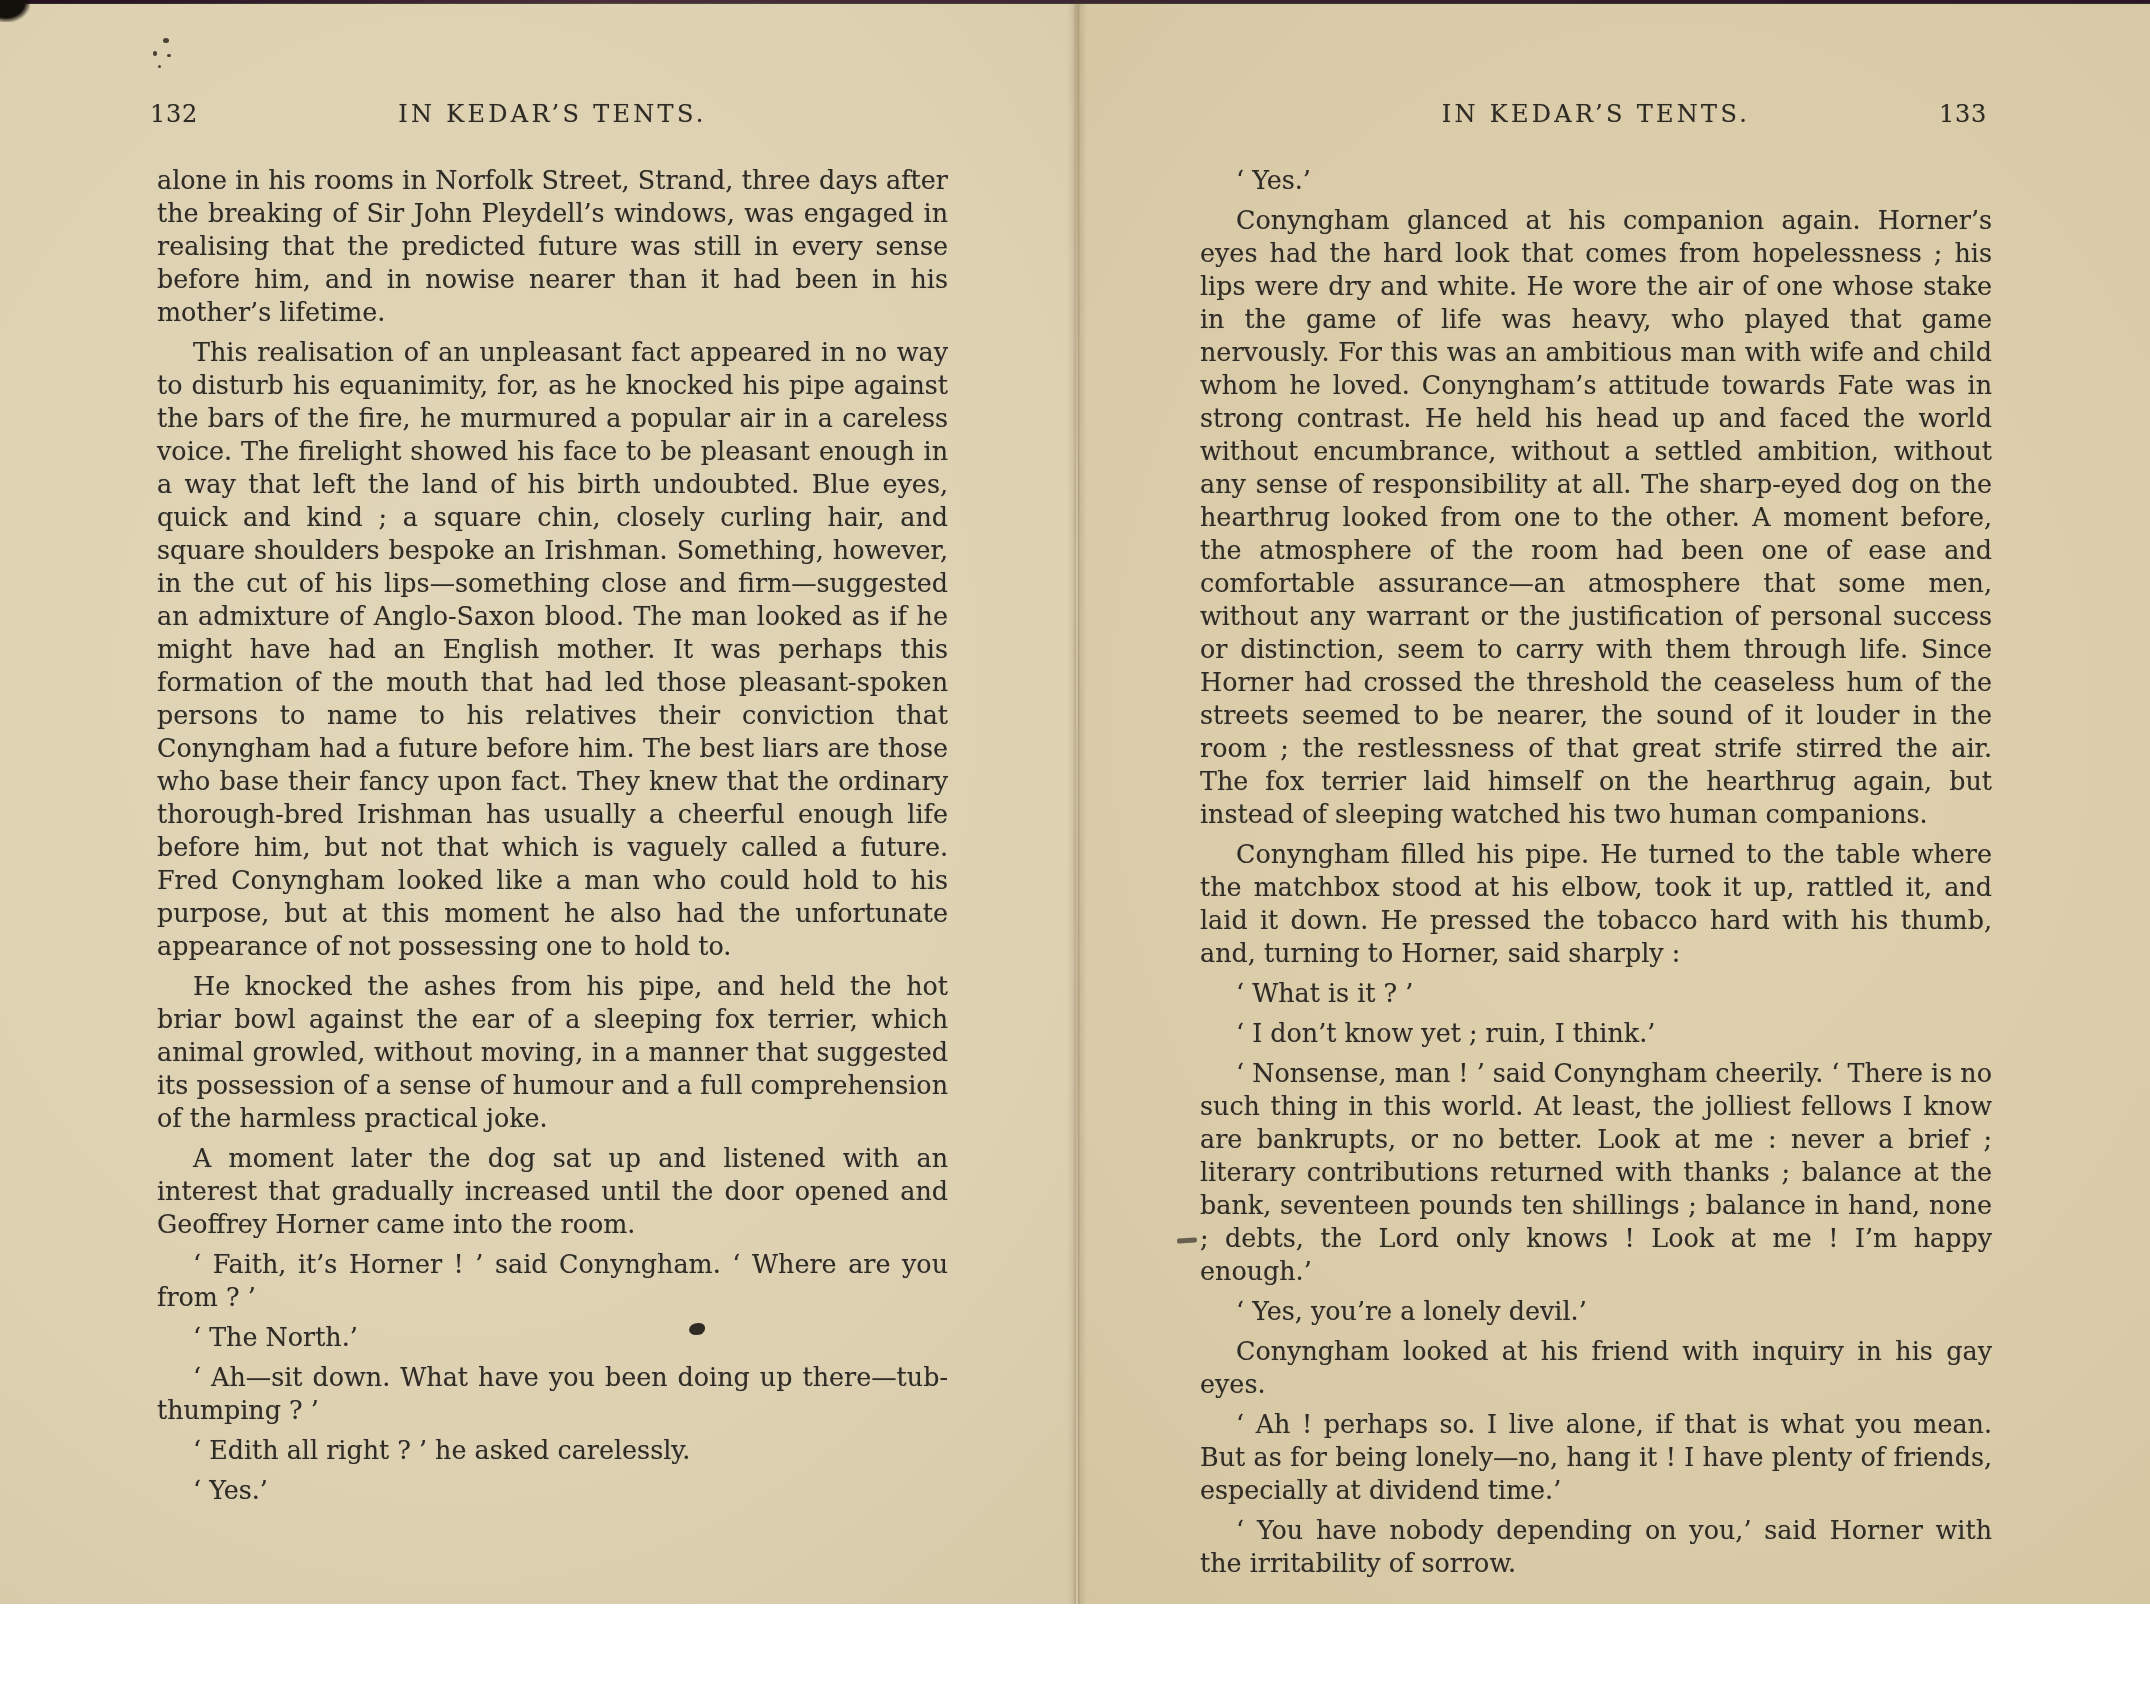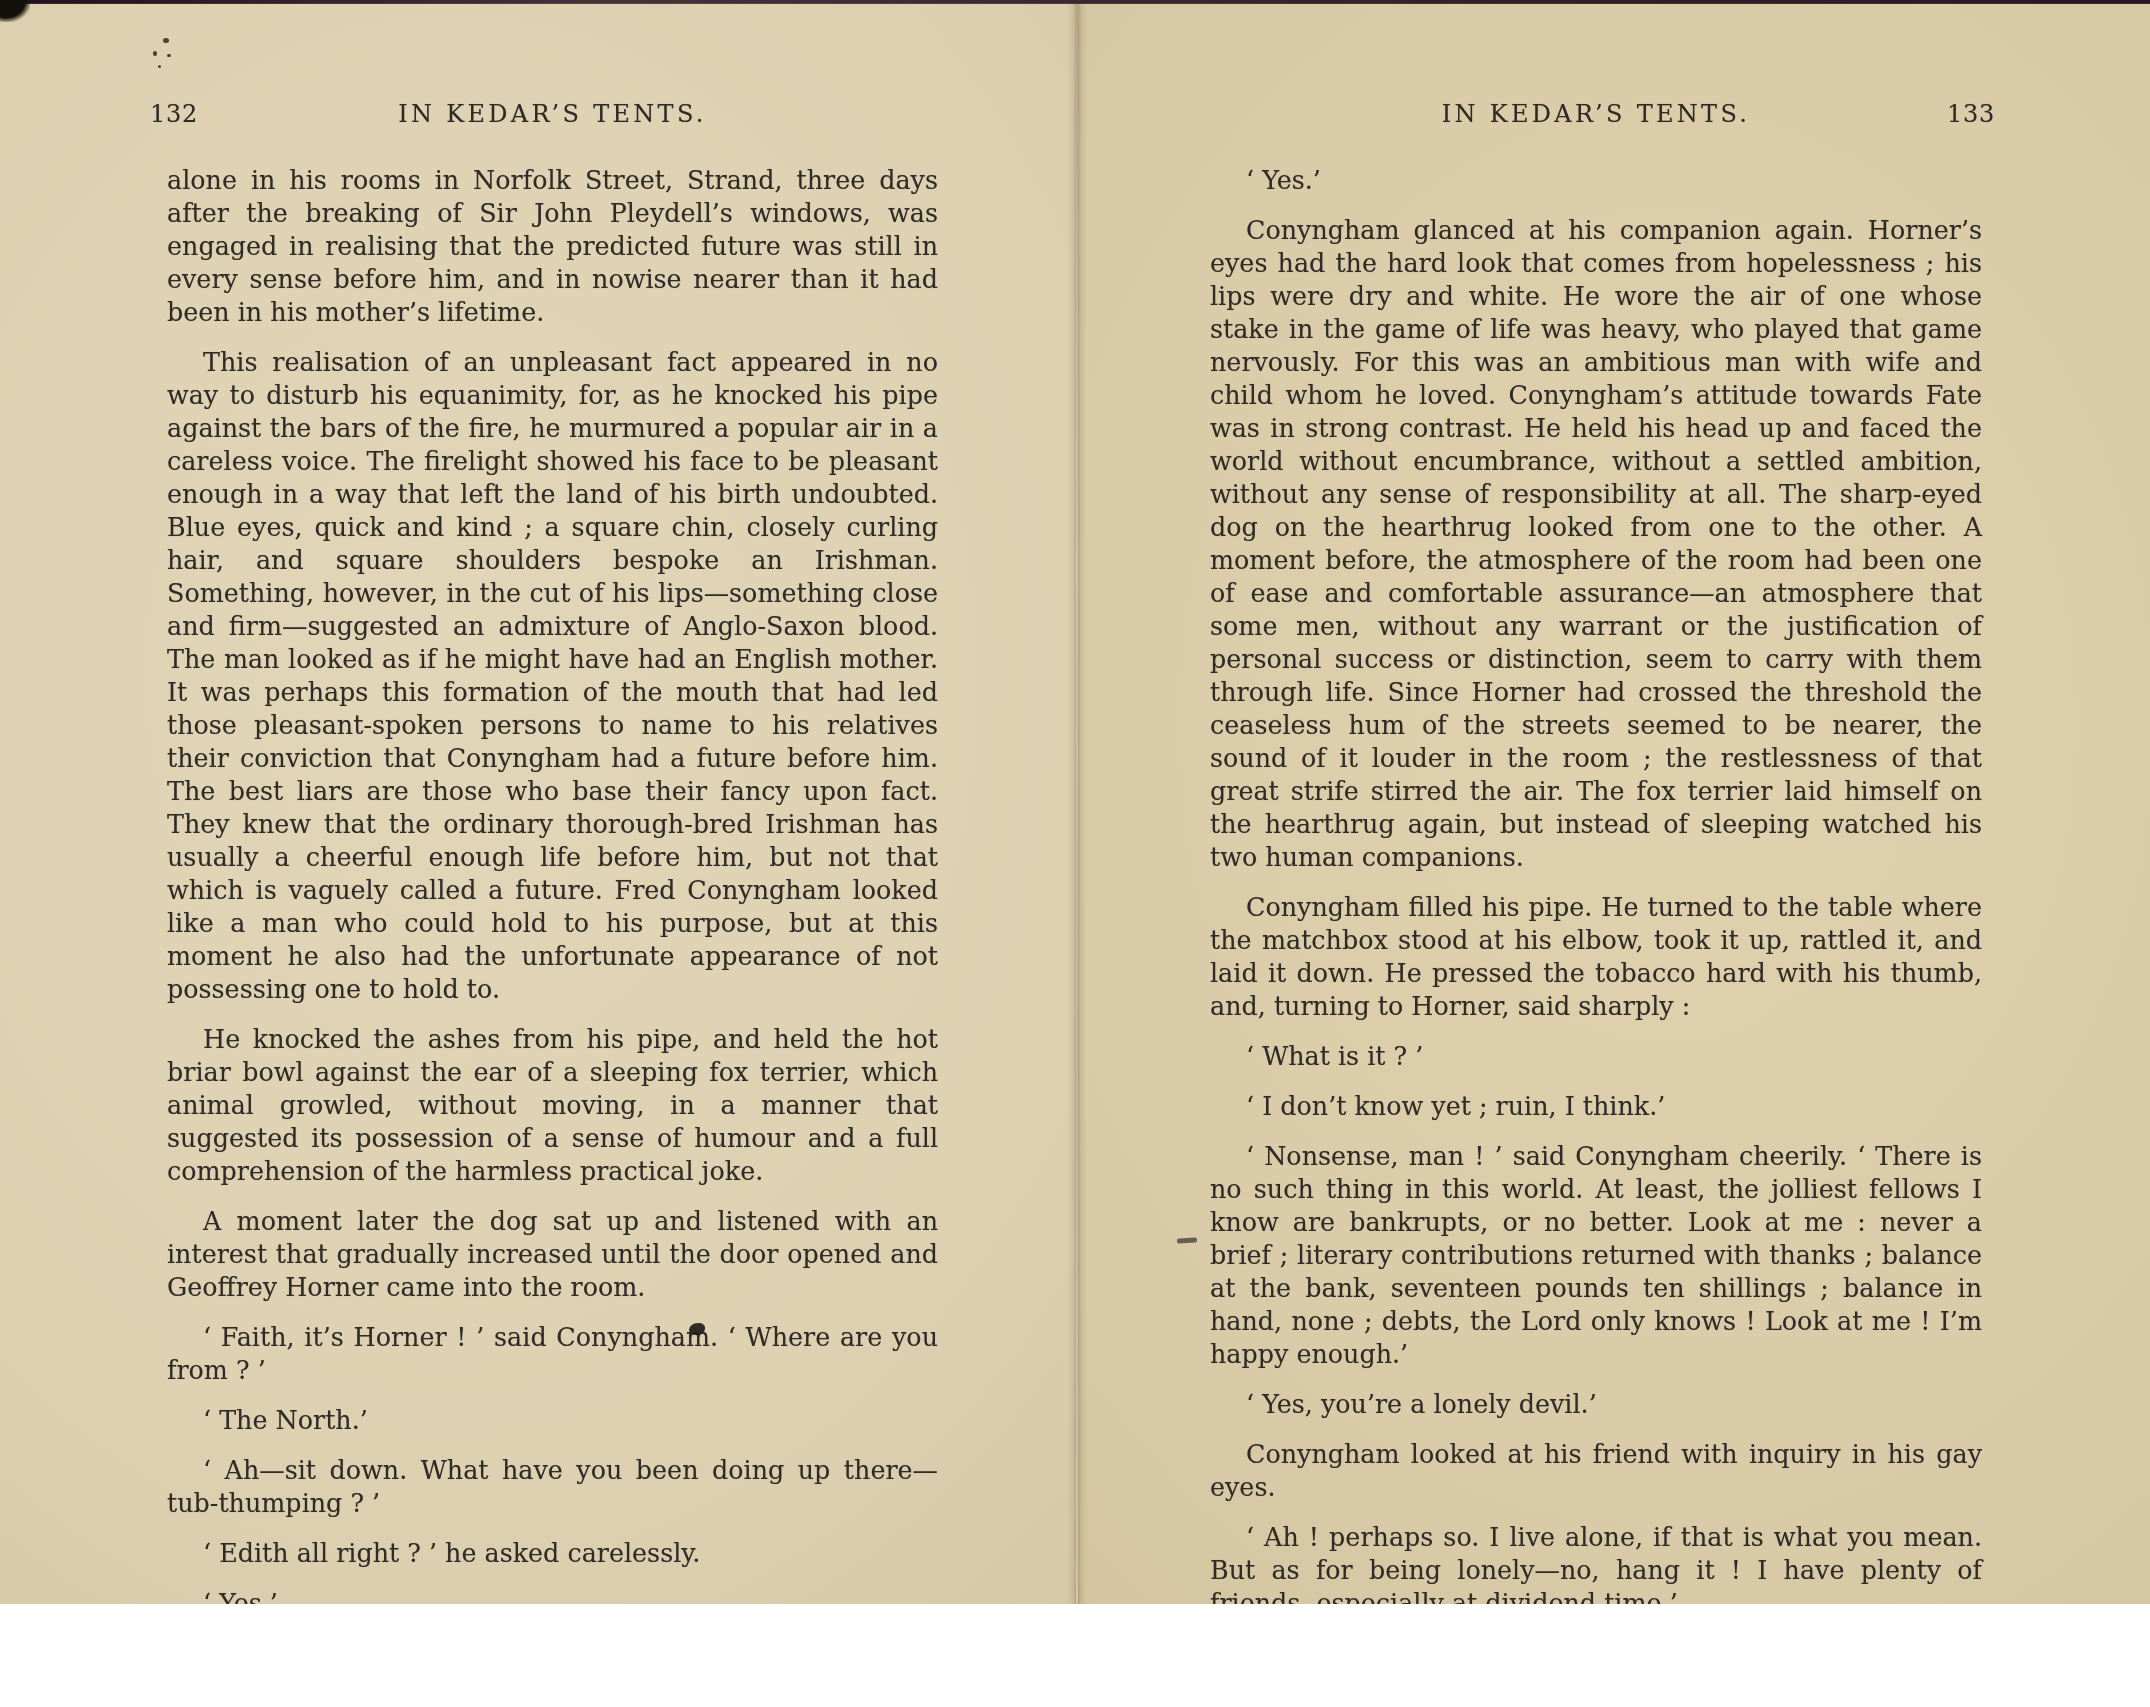--- a/index.html
+++ b/index.html
@@ -49,29 +49,29 @@
     color: #2e2a24;
     text-align: center;
     text-shadow: 0 0 0.7px rgba(46,42,36,0.35);
   }
   .page-num {
     position: absolute;
     top: 0;
     letter-spacing: 0.7px;
   }
   .page-num.at-left  { left: 0; }
-  .page-num.at-right { right: 4px; }
+  .page-num.at-right { right: 12px; }
   .body-text {
     font-size: 25.4px;
     line-height: 33px;
     text-align: justify;
     color: #2f2b26;
     text-shadow: 0 0 0.7px rgba(47,43,38,0.30);
   }
-  .para { margin: 17px; }
+  .para { margin: 7px; }
   .para.indent { text-indent: 36px; }
 
   
   .gutter {
     position: absolute;
     top: 0;
     bottom: 0;
     left: 1067px;
     width: 19.5px;
     background: linear-gradient(90deg,

